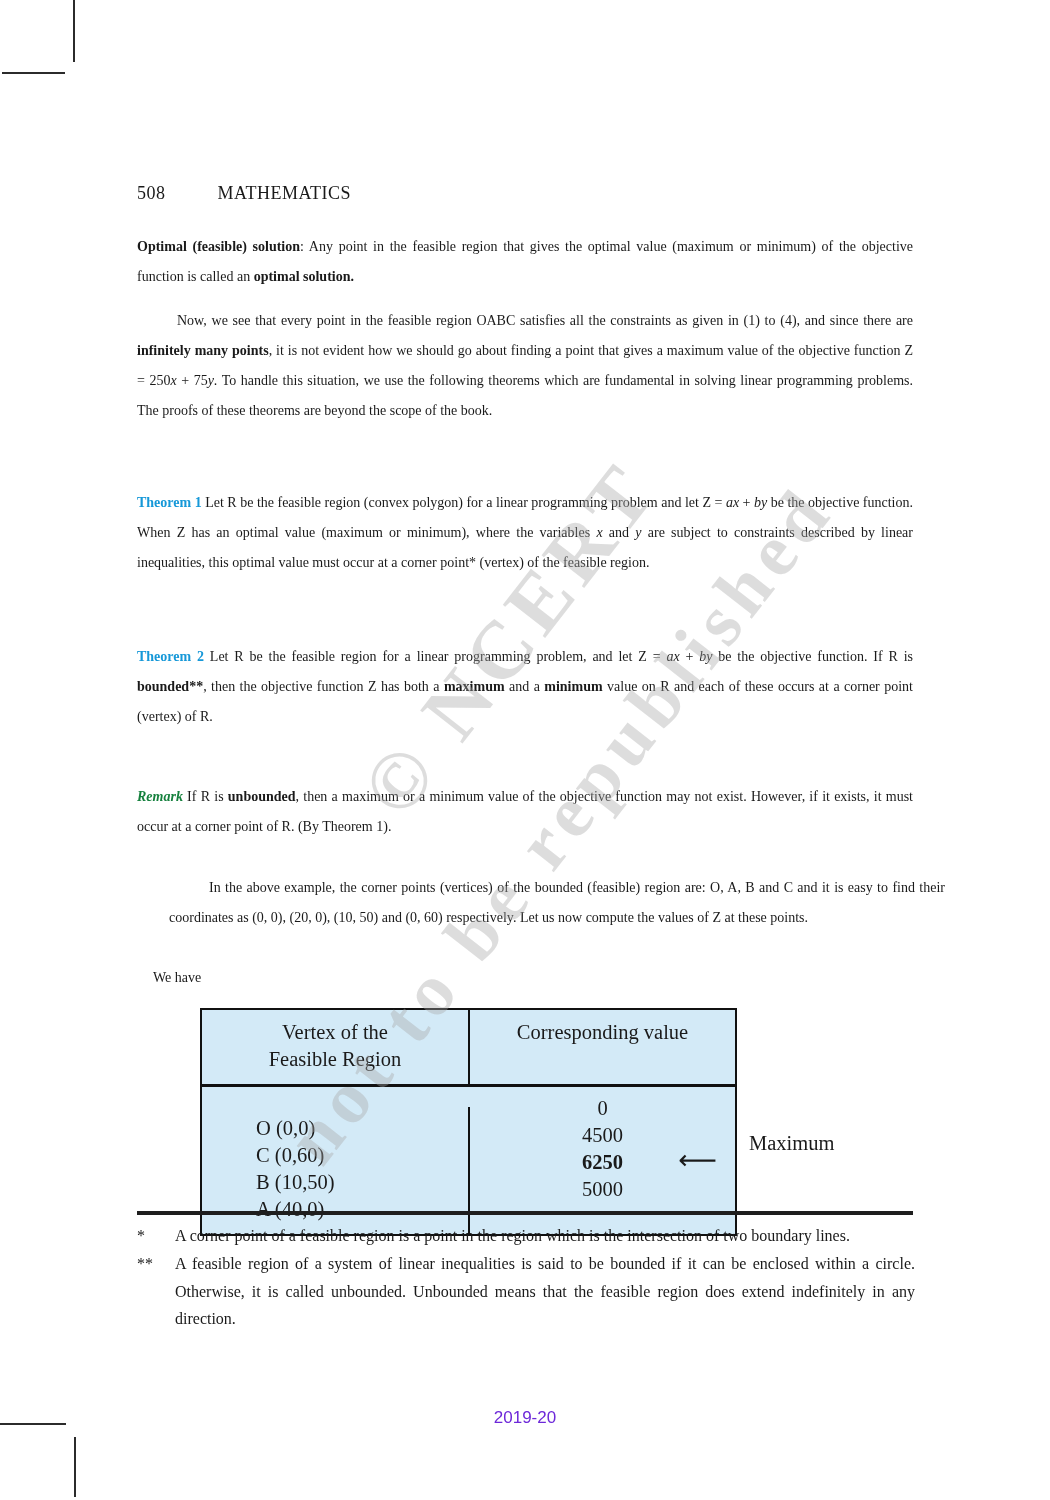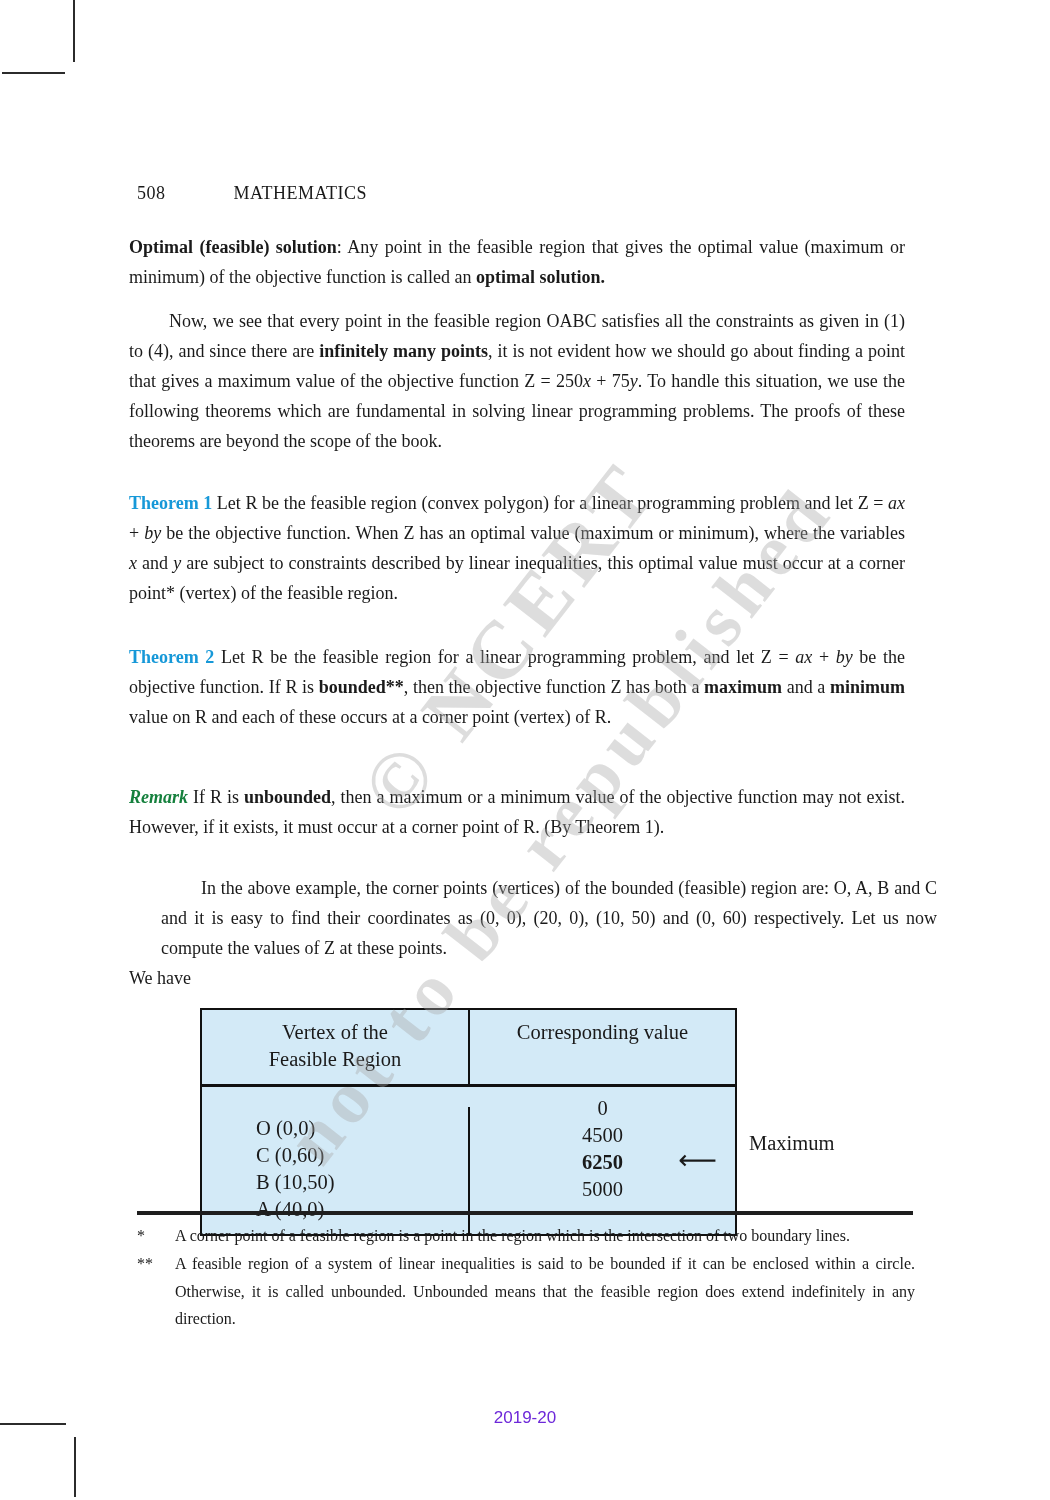--- a/index.html
+++ b/index.html
@@ -20,27 +20,27 @@
     position:absolute; z-index:5; pointer-events:none;
     font-family:"Liberation Serif", serif; font-weight:bold;
     white-space:nowrap; transform:rotate(-52deg); letter-spacing:8px;
     text-align:center; opacity:0.38;
   }
   .wm1{font-size:82px; left:200px; top:592px; width:620px;}
   .wm2{font-size:74px; left:60px; top:782px; width:1000px;}
 
   
   .block{
-    position:absolute; left:129px; width:776px; z-index:1;
-    font-size:18px; line-height:30px; text-align:justify;
+    position:absolute; left:137px; width:776px; z-index:1;
+    font-size:14px; line-height:30px; text-align:justify;
   }
   .indent{text-indent:40px;}
   .pagehead{
     position:absolute; left:137px; top:183px; z-index:1;
-    font-size:18px; letter-spacing:0.5px; display:flex; gap:68px;
+    font-size:18px; letter-spacing:0.5px; display:flex; gap:52px;
   }
 
   
   .table-wrap{position:absolute; left:200px; top:1008px; z-index:1;}
   .lp-table{width:537px; border:2.5px solid #111; box-sizing:border-box;}
   .t-header{display:flex; border-bottom:3px solid #111;}
   .t-row{display:flex;}
   .t-c1{width:268px; border-right:2.5px solid #111; box-sizing:border-box;}
   .t-c2{flex:1; box-sizing:border-box; position:relative;}
   .th{ text-align:center; padding:9px 0 11px; font-size:20.5px; line-height:27px;}
@@ -85,21 +85,21 @@
     <span>508</span>
     <span>MATHEMATICS</span>
   </div>
 
   <div class="block" style="top:232px;"><span style="font-weight: bold;">Optimal (feasible) solution</span><span>: Any point in the feasible region that gives the optimal value (maximum or minimum) of the objective function is called an </span><span style="font-weight: bold;">optimal solution.</span></div>
   <div class="block indent" style="top:306px;"><span>Now, we see that every point in the feasible region OABC satisfies all the constraints as given in (1) to (4), and since there are </span><span style="font-weight: bold;">infinitely many points</span><span>, it is not evident how we should go about finding a point that gives a maximum value of the objective function Z = 250</span><span style="font-style: italic;">x</span><span> + 75</span><span style="font-style: italic;">y</span><span>. To handle this situation, we use the following theorems which are fundamental in solving linear programming problems. The proofs of these theorems are beyond the scope of the book.</span></div>
   <div class="block" style="top:488px;"><span style="font-weight: bold; color: rgb(22, 152, 216);">Theorem 1</span><span> Let R be the feasible region (convex polygon) for a linear programming problem and let Z = </span><span style="font-style: italic;">ax</span><span> + </span><span style="font-style: italic;">by</span><span> be the objective function. When Z has an optimal value (maximum or minimum), where the variables </span><span style="font-style: italic;">x</span><span> and </span><span style="font-style: italic;">y</span><span> are subject to constraints described by linear inequalities, this optimal value must occur at a corner point* (vertex) of the feasible region.</span></div>
   <div class="block" style="top:642px;"><span style="font-weight: bold; color: rgb(22, 152, 216);">Theorem 2</span><span> Let R be the feasible region for a linear programming problem, and let Z = </span><span style="font-style: italic;">ax</span><span> + </span><span style="font-style: italic;">by</span><span> be the objective function. If R is </span><span style="font-weight: bold;">bounded**</span><span>, then the objective function Z has both a </span><span style="font-weight: bold;">maximum</span><span> and a </span><span style="font-weight: bold;">minimum</span><span> value on R and each of these occurs at a corner point (vertex) of R.</span></div>
   <div class="block" style="top:782px;"><span style="font-weight: bold; font-style: italic; color: #15803d;">Remark</span><span> If R is </span><span style="font-weight: bold;">unbounded</span><span>, then a maximum or a minimum value of the objective function may not exist. However, if it exists, it must occur at a corner point of R. (By Theorem 1).</span></div>
   <div class="block indent" style="top:873px;margin-left:32px;"><span>In the above example, the corner points (vertices) of the bounded (feasible) region are: O, A, B and C and it is easy to find their coordinates as (0, 0), (20, 0), (10, 50) and (0, 60) respectively. Let us now compute the values of Z at these points.</span></div>
-  <div class="block" style="top:963px;">We have</div>
+  <div class="block" style="top:963px;margin-left:16px;">We have</div>
 
   <div class="table-wrap">
     <div class="lp-table" id="lp-table" style="background: rgb(211, 234, 247);">
       <div class="t-header">
         <div class="t-c1 th">
           <div>Vertex of the</div>
           <div>Feasible Region</div>
         </div>
         <div class="t-c2 th">
           <div>Corresponding value</div>

